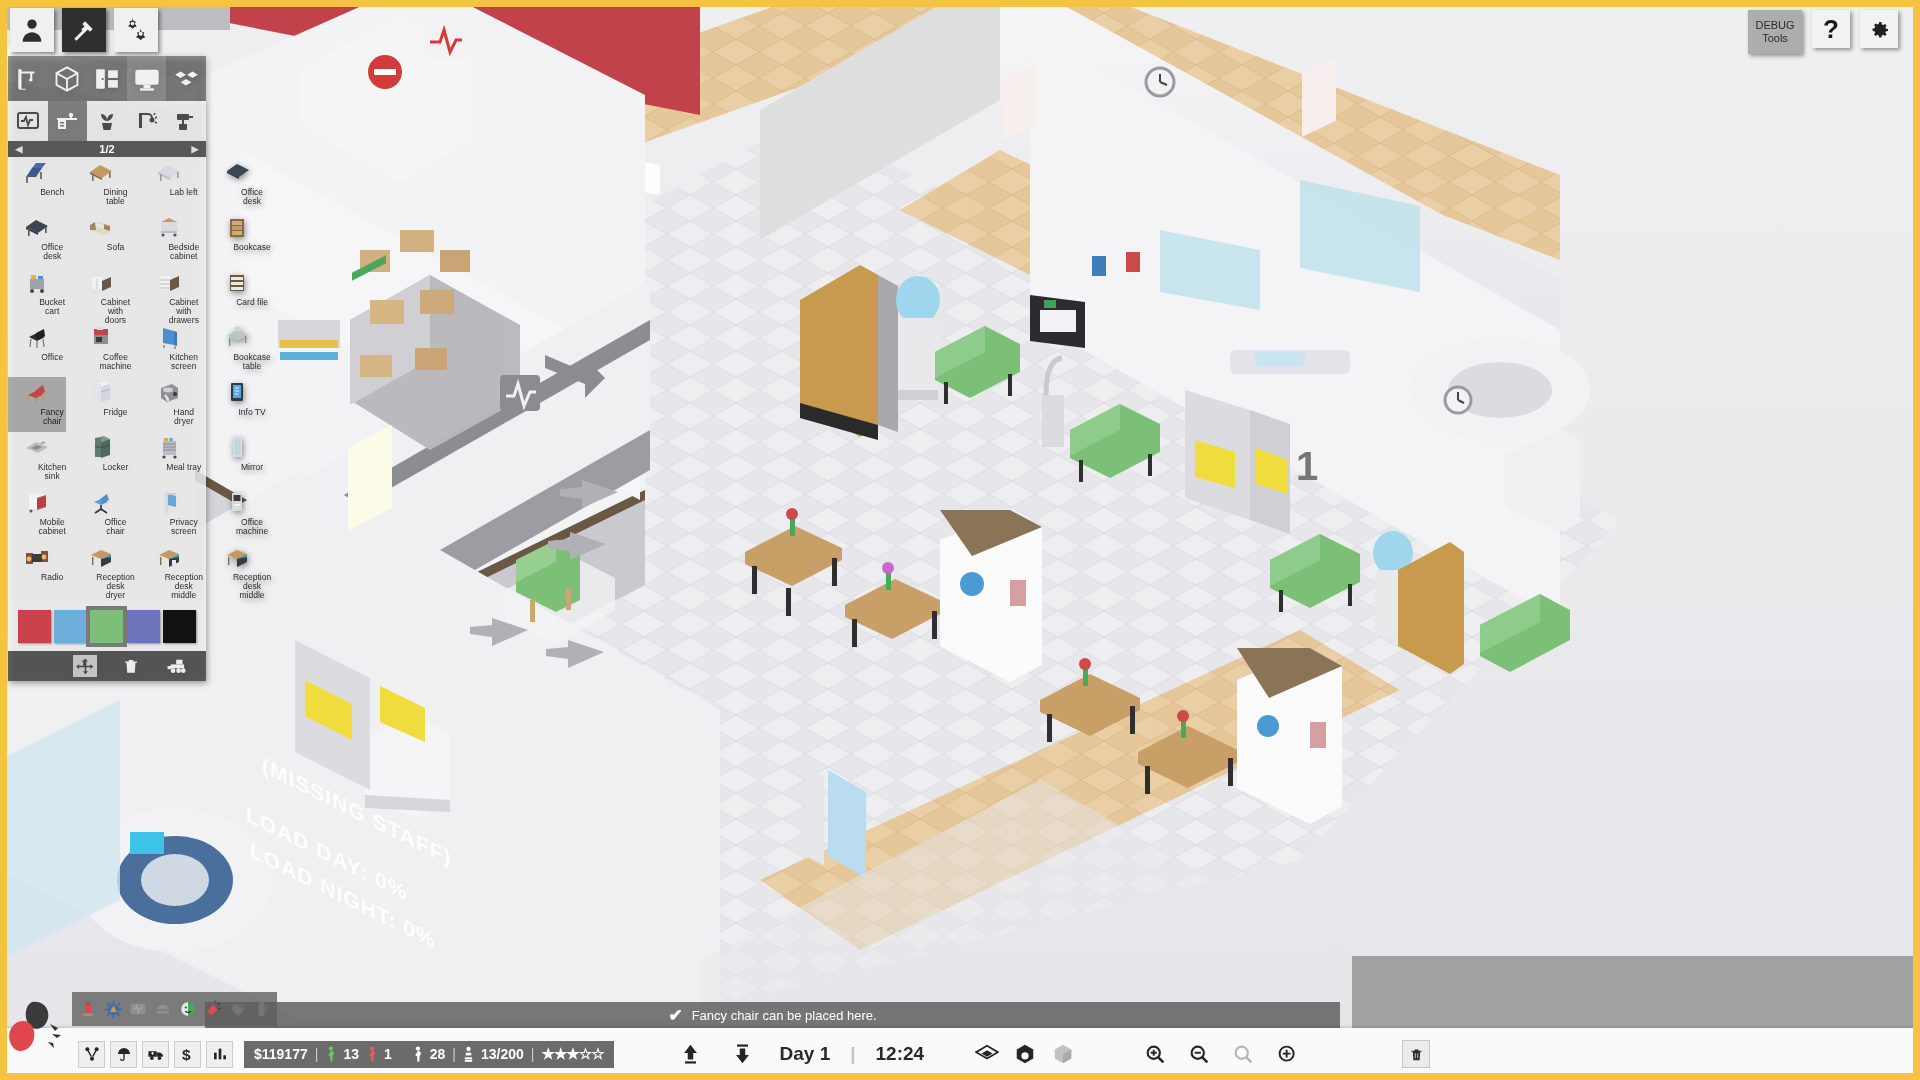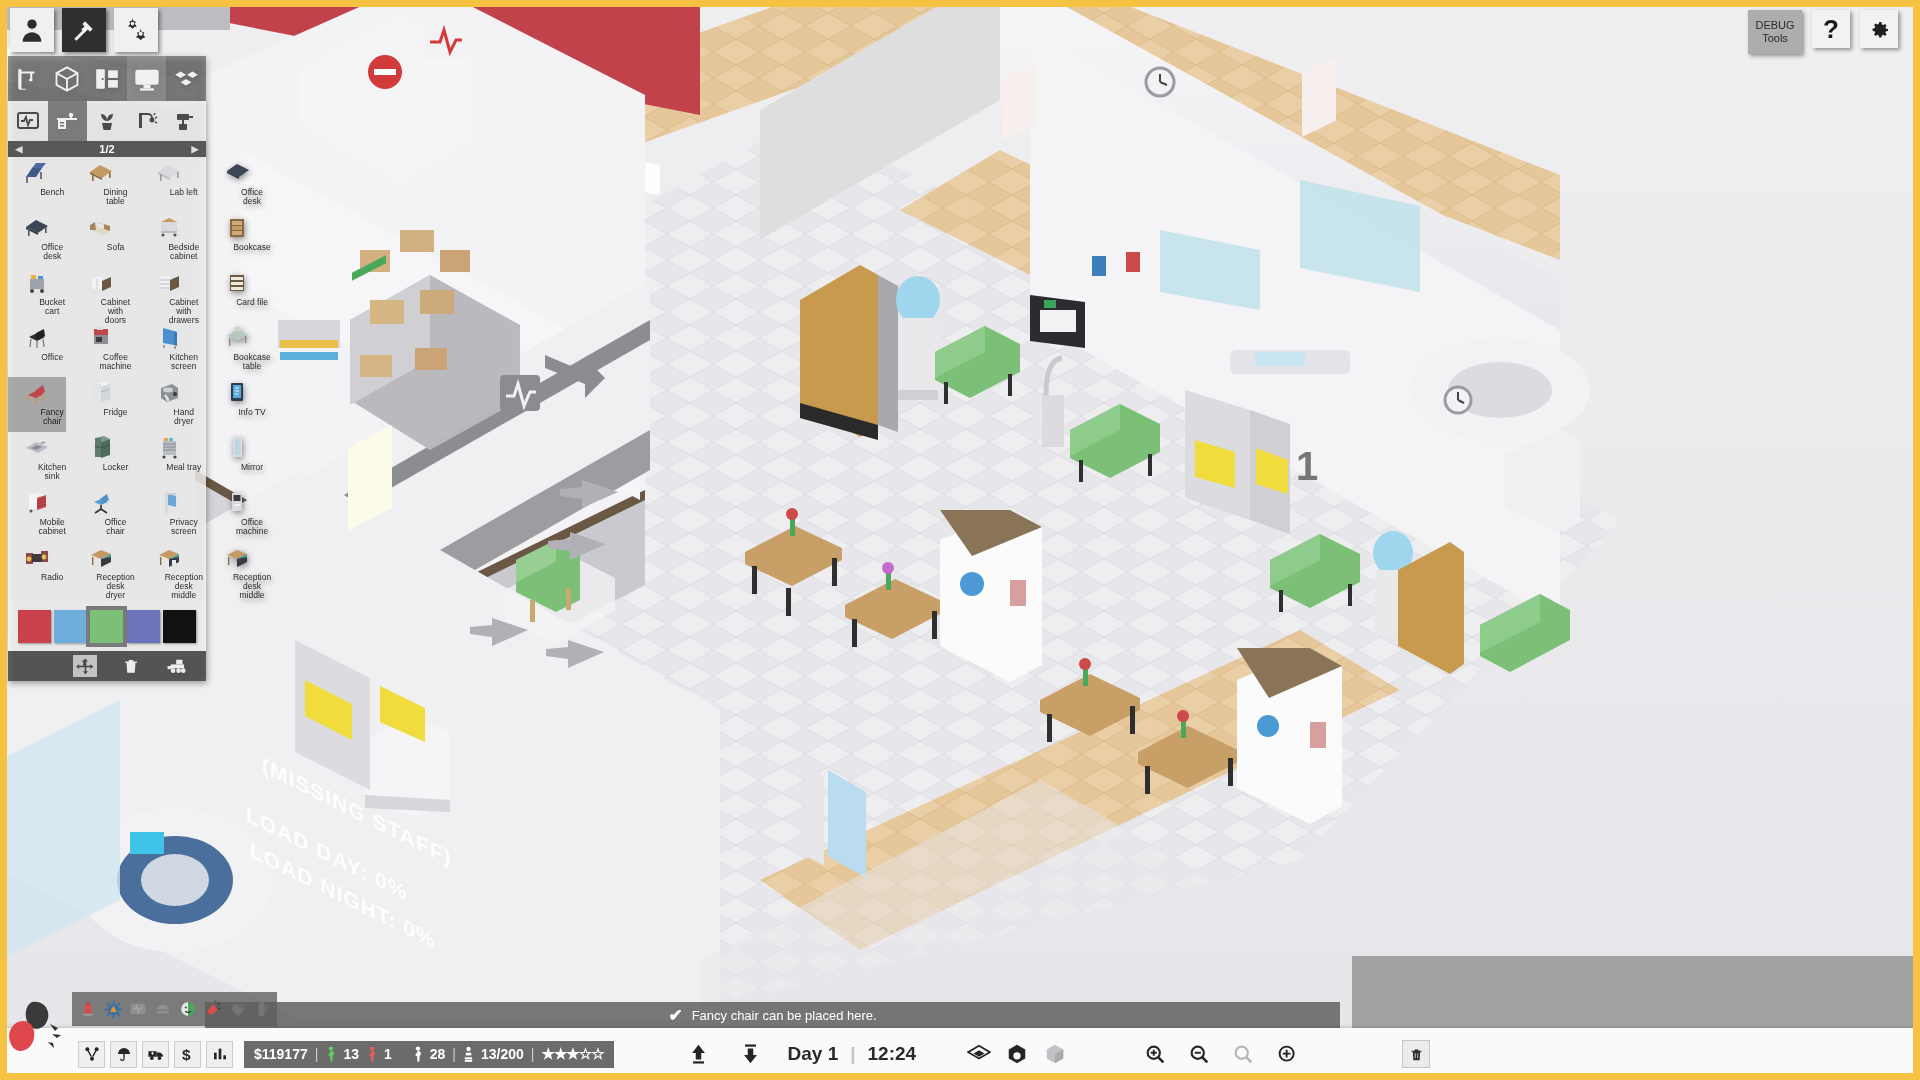--- a/index.html
+++ b/index.html
@@ -153,21 +153,21 @@
     background:#6b6b6b; color:#fff; height:27px; display:flex; align-items:center;
     padding:0 10px; font-size:14px; font-weight:bold; gap:7px; margin-left:6px;
   }
   #stats .sep { color:#c9c9c9; font-weight:normal; }
   .star { font-size:15px; letter-spacing:-1px; }
 
   .iconbtn { width:30px; height:30px; display:flex; align-items:center; justify-content:center; cursor:pointer; }
   .iconbtn svg { fill:#252525; }
   .iconbtn.dim svg { fill:#b6b6b6; }
 
-  #daytime { font-size:19px; font-weight:bold; color:#2a2a2a; display:flex; gap:12px; align-items:center; }
+  #daytime { font-size:19px; font-weight:bold; color:#2a2a2a; display:flex; gap:20px; align-items:center; }
 
   #trash-btn { width:28px; height:28px; background:#ececec; border:1px solid #c6c6c6;
                display:flex; align-items:center; justify-content:center; cursor:pointer; }
   #trash-btn svg { fill:#2b2b2b; }
 
   
   #frame {
     position:absolute; inset:0; pointer-events:none; z-index:60;
     border:7px solid #f5c242;
   }

